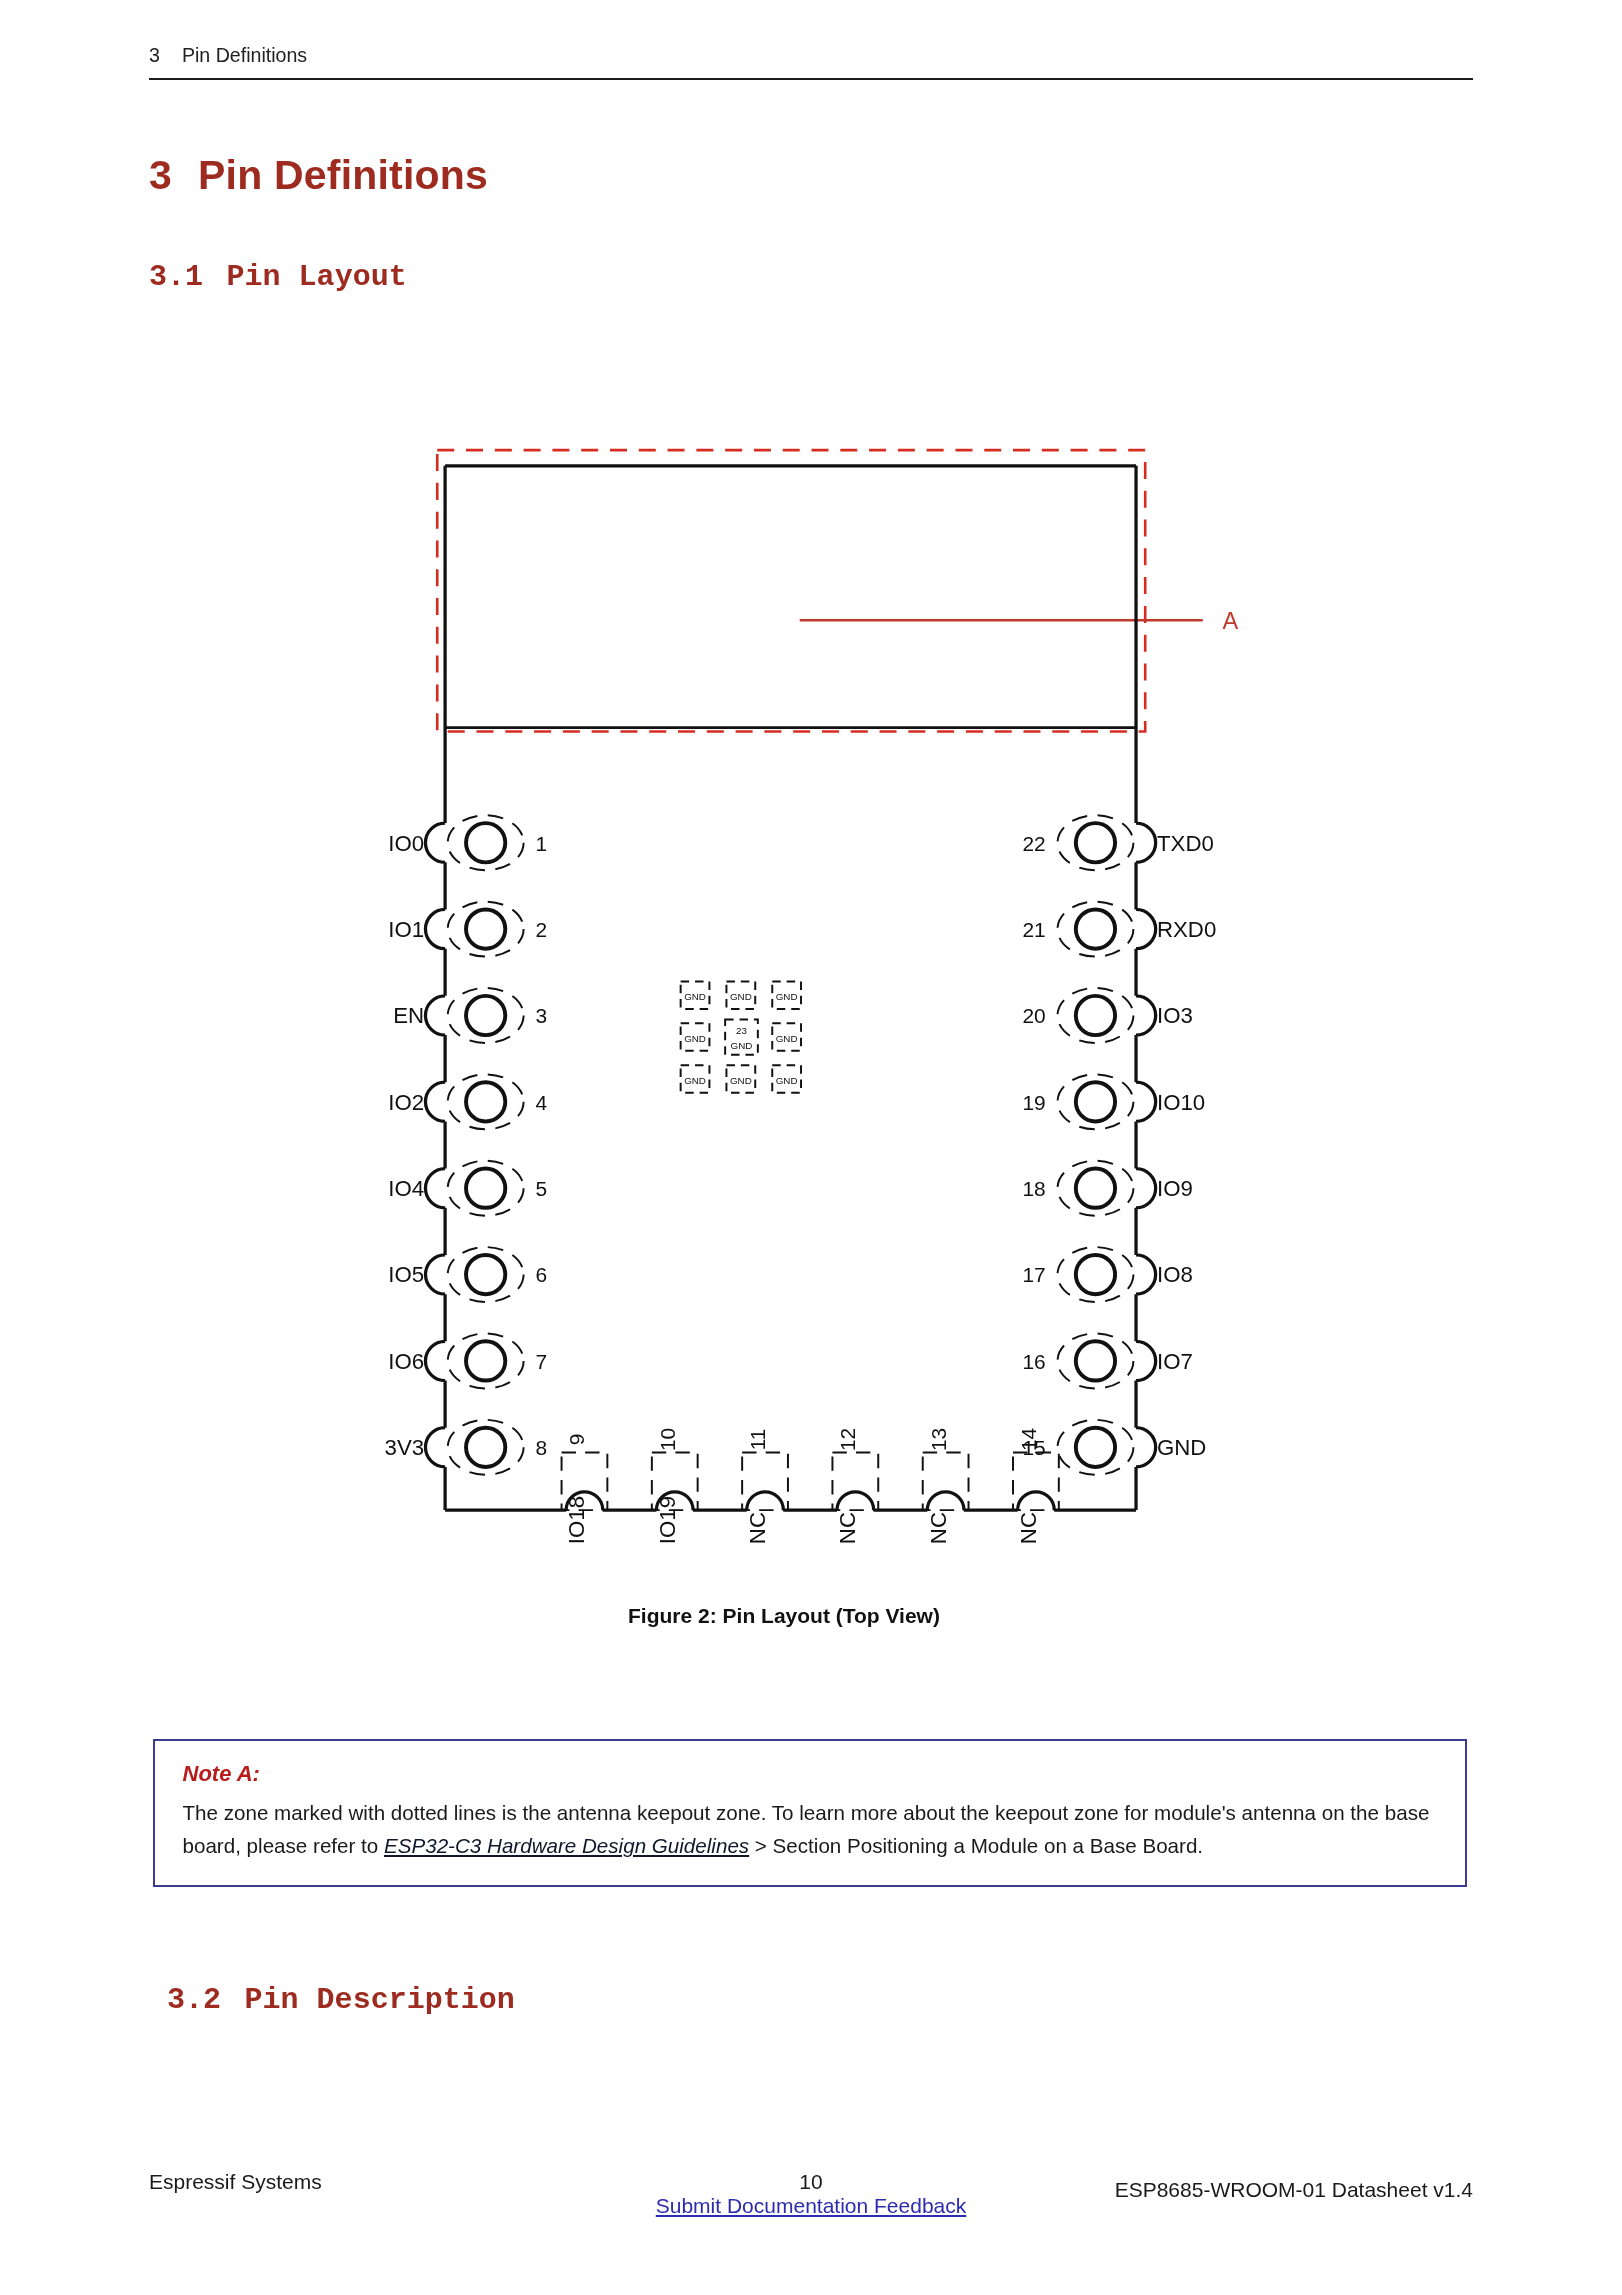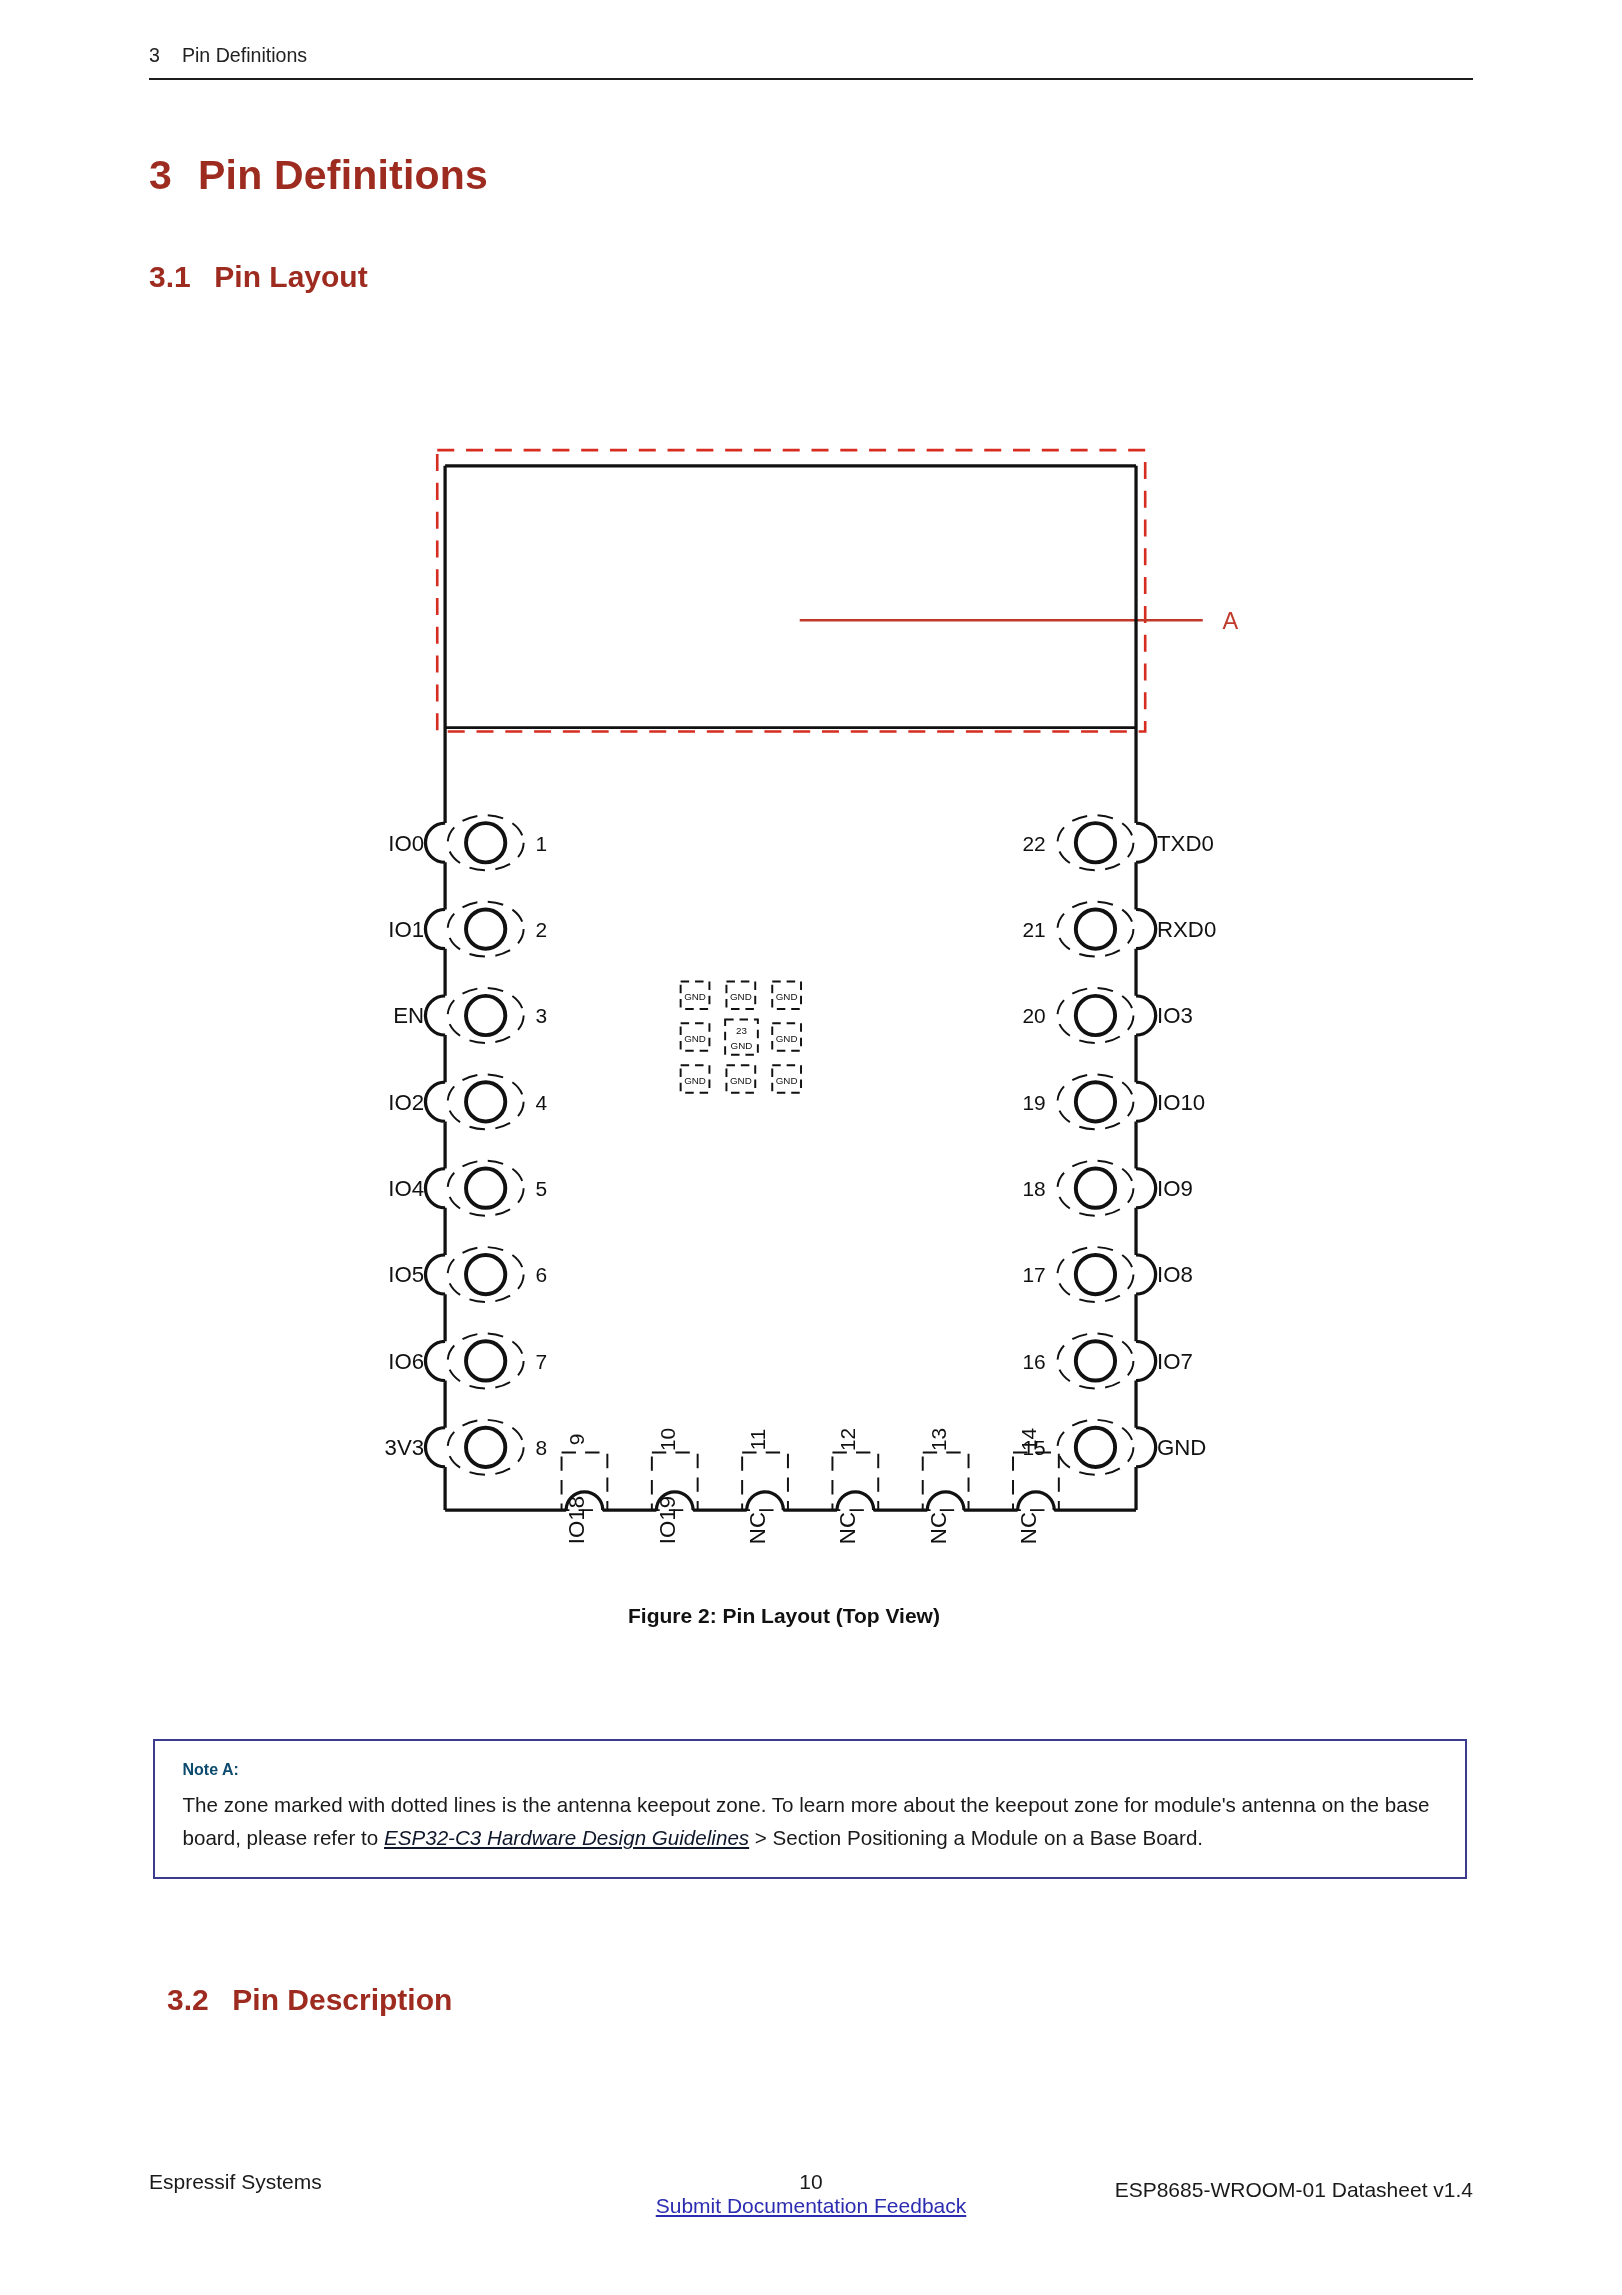--- a/index.html
+++ b/index.html
@@ -64,20 +64,21 @@
   h2.sec {
     position: absolute;
     left: 149px;
     margin: 0;
     font-size: 30px;
     font-weight: 700;
     color: #9e2b20;
     display: flex;
     gap: 23.6px;
     align-items: flex-start;
+    font-family: Liberation Mono, monospace;
   }
   #heading-3 { top: 152px; }
   #heading-31 { top: 260px; }
   #heading-32 { top: 1983px; margin-left: 18px; }
 
   p.body {
     position: absolute;
     left: 149px;
     width: 1323px;
     margin: 0;
@@ -117,24 +118,25 @@
     position: absolute;
     left: 153px;
     top: 1739px;
     width: 1314px;
     box-sizing: border-box;
     border: 2px solid #3b3b8f;
     padding: 19.6px 27.5px 22px 27.5px;
     background: #ffffff;
   }
   #note-box .note-title {
-    font-size: 16px;
+    font-size: 22px;
     font-weight: 700;
-    color: #0c4a6e;
+    color: #b91c1c;
     margin-bottom: 9.2px;
+    font-style: italic;
   }
   #note-box .note-body {
     font-size: 20.6px;
     line-height: 1.62;
     color: #1a1a1a;
   }
   #note-box a.note-link {
     color: #0f172a;
     font-style: italic;
     text-decoration: underline;

